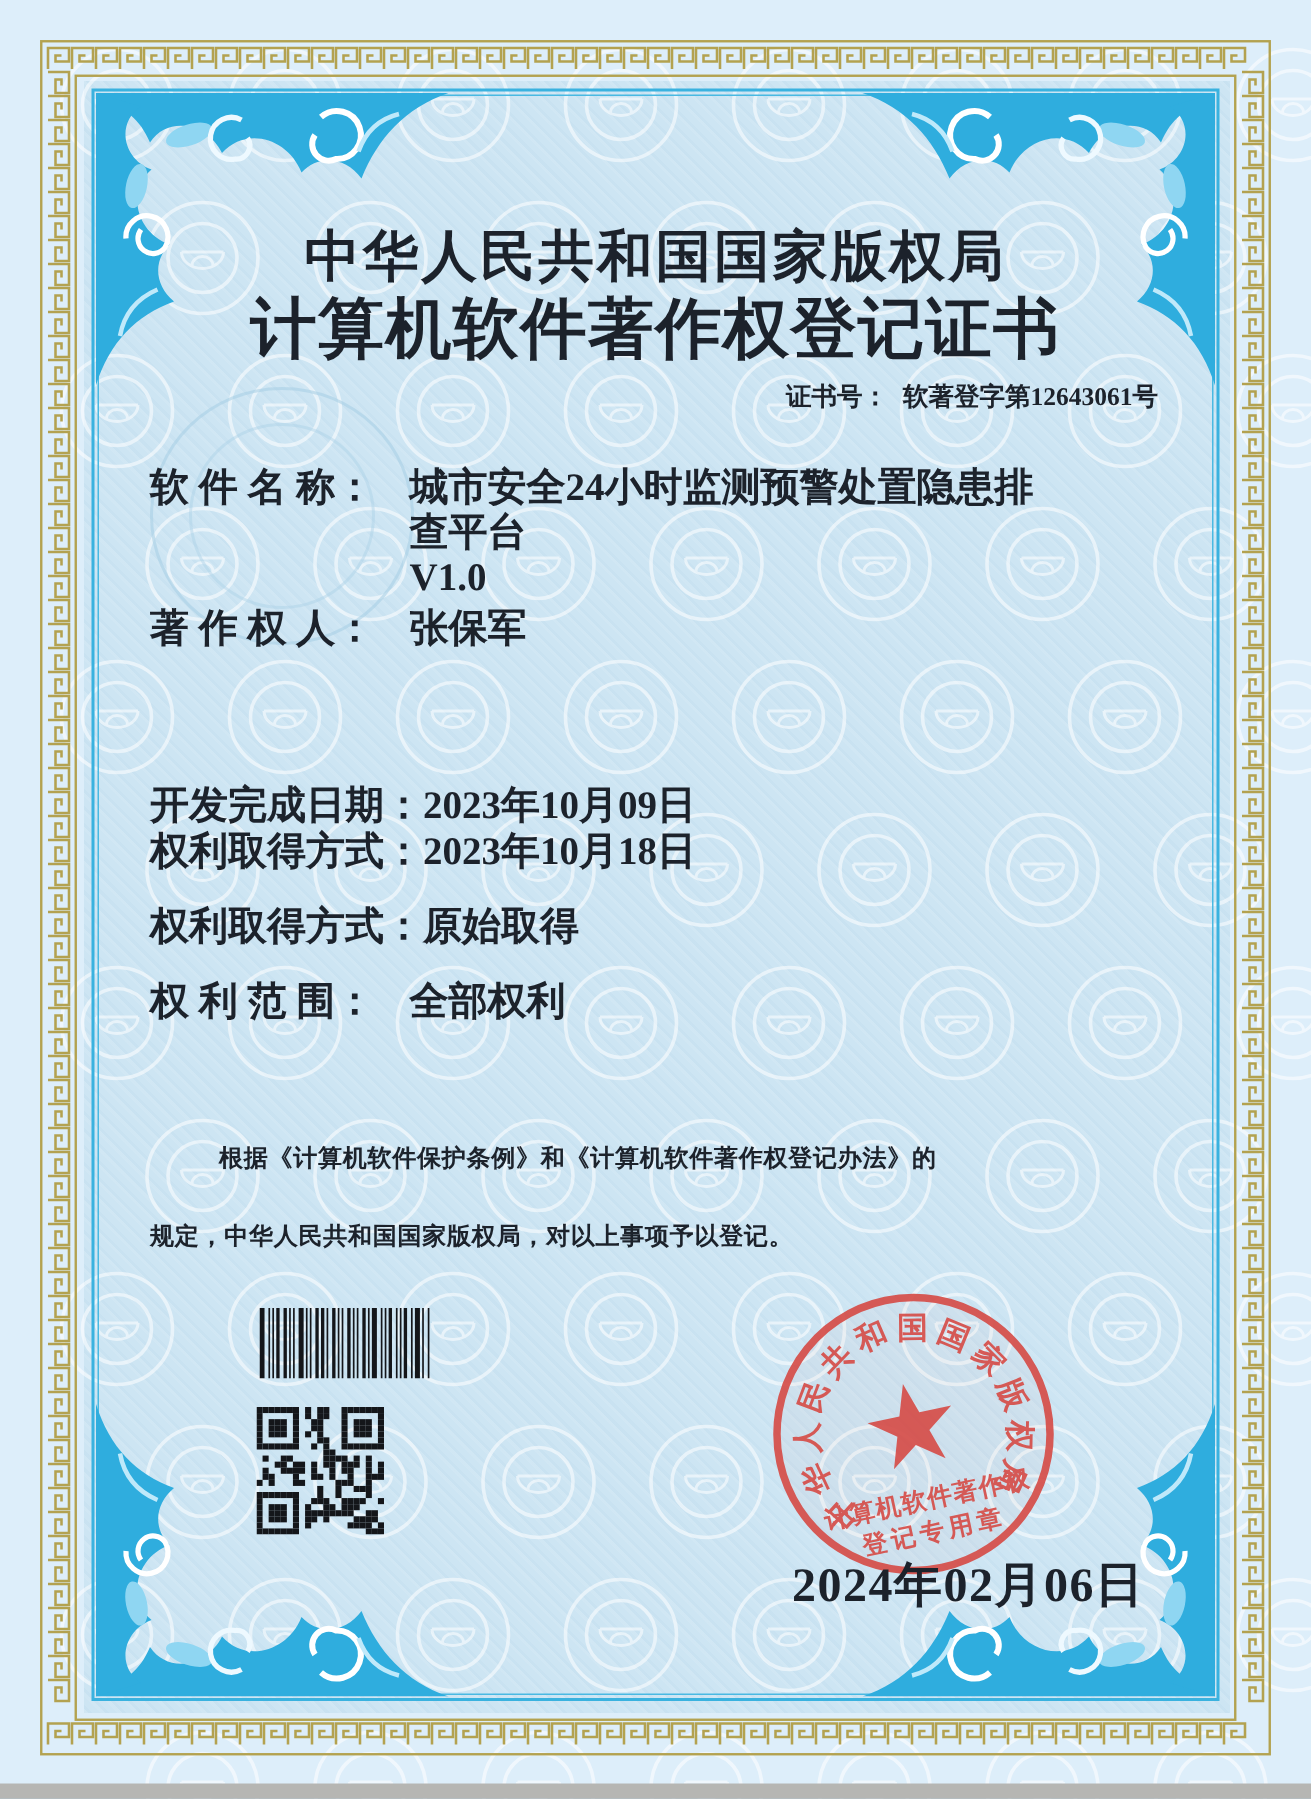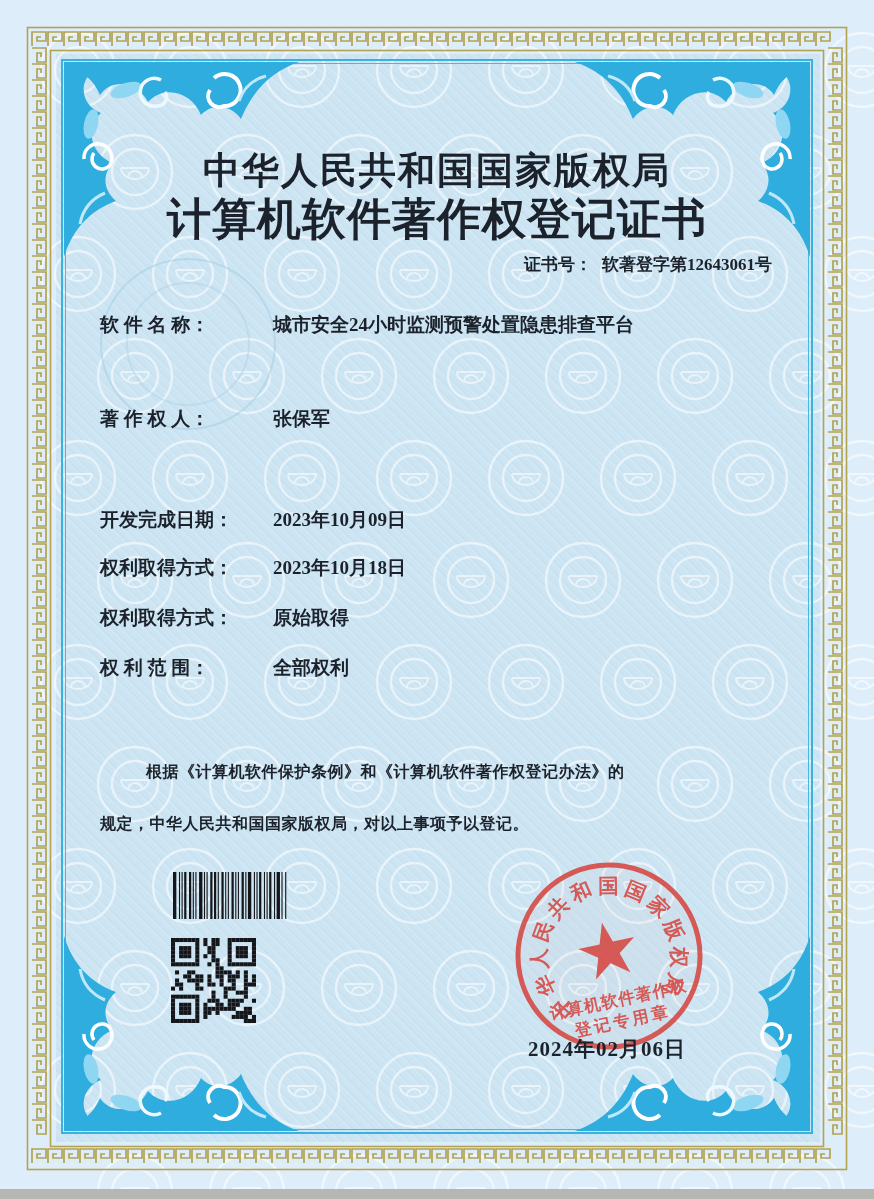--- a/index.html
+++ b/index.html
@@ -36,31 +36,31 @@
   .authority{
     position:absolute;left:0;top:146px;width:874px;text-align:center;
     font-size:37px;font-weight:700;letter-spacing:2px;z-index:6;
   }
   .cert-title{
     position:absolute;left:0;top:190px;width:874px;text-align:center;
     font-size:44px;font-weight:800;letter-spacing:1px;z-index:6;
   }
   .certno{position:absolute;top:253px;right:102px;font-size:17px;font-weight:700;z-index:6;}
   .certno .cv{margin-left:10px;}
-  .frow{position:absolute;left:100px;z-index:6;font-size:19px;line-height:30px;}
+  .frow{position:absolute;left:100px;z-index:6;font-size:26px;line-height:30px;}
   .flbl{display:inline-block;min-width:173px;font-weight:700;vertical-align:top;white-space:pre;}
   .fval{display:inline-block;vertical-align:top;font-weight:600;max-width:440px;}
   .fval .l2{display:block;}
   .statement{position:absolute;left:100px;width:692px;font-size:16px;font-weight:600;letter-spacing:.5px;z-index:6;}
   .statement.s1{top:762px;text-indent:46px;}
   .statement.s2{top:814px;}
   .barcode{position:absolute;left:173px;top:872px;z-index:6;}
   .qrcode{position:absolute;left:171px;top:938px;z-index:6;}
   .seal{position:absolute;left:499px;top:846px;width:220px;height:220px;z-index:7;opacity:.9;}
-  .issue-date{position:absolute;left:528px;top:1035px;font-size:21px;font-weight:700;letter-spacing:1px;z-index:8;}
+  .issue-date{position:absolute;left:528px;top:1035px;font-size:32px;font-weight:700;letter-spacing:1px;z-index:8;}
   .photo-edge{position:absolute;left:0;bottom:0;width:874px;height:10px;background:#b6b6b3;z-index:9;}
 </style>
 </head>
 <body>
 
 <div class="stage">
 
   <div class="inner-bg"></div>
 
   <svg class="wm-svg" id="wm" width="874" height="1199">
@@ -899,26 +899,26 @@
   </svg></div>
 
   <div class="authority">中华人民共和国国家版权局</div>
   <div class="cert-title">计算机软件著作权登记证书</div>
 
   <div class="certno">
     <span class="cl">证书号：</span><span class="cv">软著登字第12643061号</span>
   </div>
 
   <div class="frow" style="top:310px">
-    <span class="flbl">软 件 名 称：</span><span class="fval"><span class="l1">城市安全24小时监测预警处置隐患排查平台</span></span>
+    <span class="flbl">软 件 名 称：</span><span class="fval"><span class="l1">城市安全24小时监测预警处置隐患排查平台</span><span class="l2">V1.0</span></span>
   </div>
   <div class="frow" style="top:404px">
     <span class="flbl">著 作 权 人：</span><span class="fval">张保军</span>
   </div>
-  <div class="frow" style="top:505px">
+  <div class="frow" style="top:522px">
     <span class="flbl">开发完成日期：</span><span class="fval">2023年10月09日</span>
   </div>
   <div class="frow" style="top:553px">
     <span class="flbl">权利取得方式：</span><span class="fval">2023年10月18日</span>
   </div>
   <div class="frow" style="top:603px">
     <span class="flbl">权利取得方式：</span><span class="fval">原始取得</span>
   </div>
   <div class="frow" style="top:653px">
     <span class="flbl">权 利 范 围：</span><span class="fval">全部权利</span>

